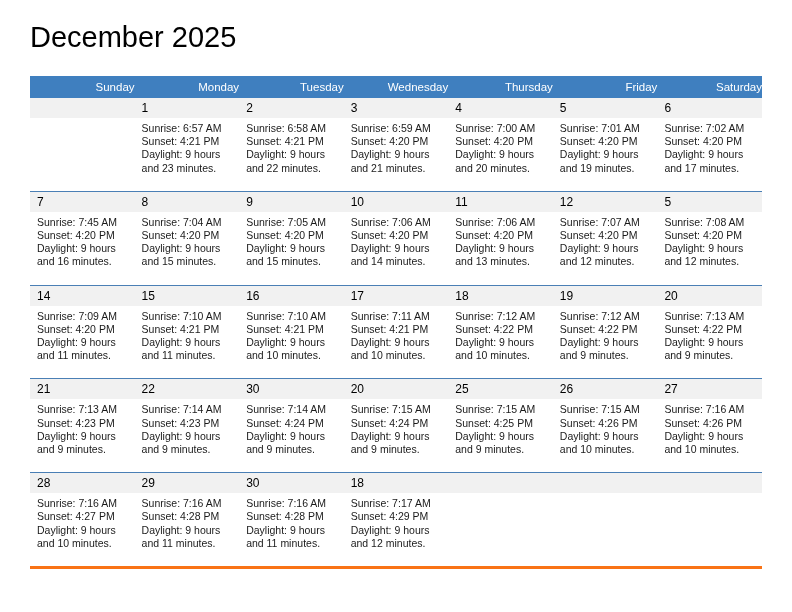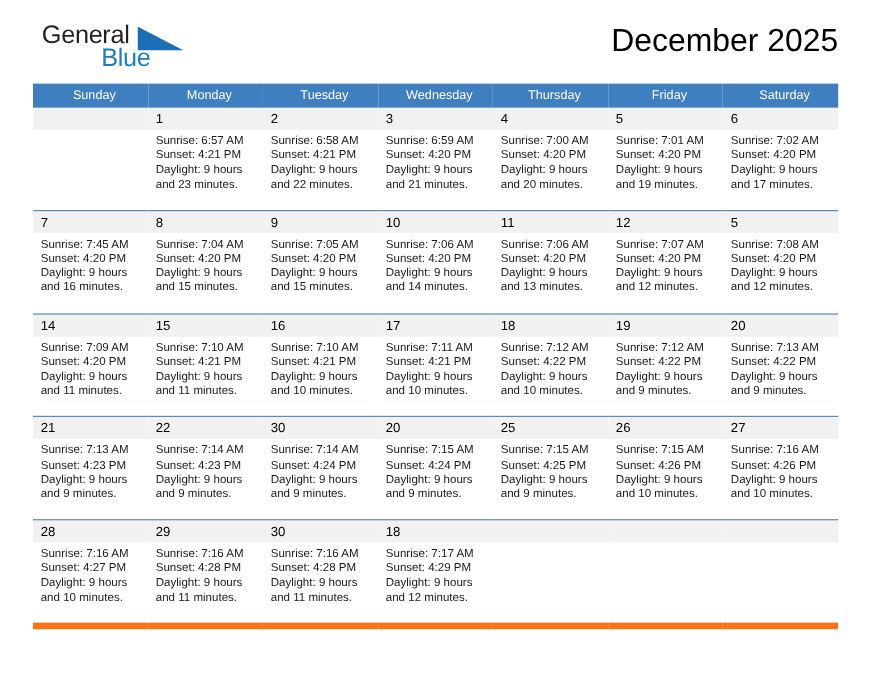--- a/index.html
+++ b/index.html
@@ -82,34 +82,34 @@
     width: 732px;
     border-collapse: collapse;
     table-layout: fixed;
     margin-top: 4px;
   }
   .calendar th {
     background: #3f7fbf;
     color: #ffffff;
     font-size: 11.5px;
     font-weight: normal;
-    text-align: center;
+    text-align: right;
     padding: 5px 0 5px 7px;
     height: 12px;
     border: none;
   }
   .calendar td {
     vertical-align: top;
     padding: 0;
     border: none;
     border-bottom: 1px solid #4a7fb5;
     height: 78px;
   }
   .calendar tr:last-child td {
-    border-bottom: 6px solid #f97316;
+    border-bottom: 3px solid #f97316;
   }
   .cell-inner {
     height: 100%;
     box-sizing: border-box;
   }
   .daynum {
     background: #f1f1f1;
     font-size: 12px;
     color: #000000;
     padding: 3px 0 3px 7px;
@@ -131,29 +131,20 @@
   }
   .info div { white-space: nowrap; }
 </style>
 </head>
 <body>
 
 <div class="page">
 
   <div class="header">
 
-    <div class="logo">
-      <span class="logo-general">General</span>
-      <span class="logo-triangle">
-        <svg width="44" height="22" viewBox="0 0 44 22" xmlns="http://www.w3.org/2000/svg">
-          <polygon points="0,22 0,0 42,22" fill="#1c6fb5"></polygon>
-        </svg>
-      </span>
-      <span class="logo-blue">Blue</span>
-    </div>
 
     <div class="title-block">
       <div class="cal-title">December 2025</div>
     </div>
 
   </div>
 
   <table class="calendar">
     <thead>
       <tr id="weekday-row">

